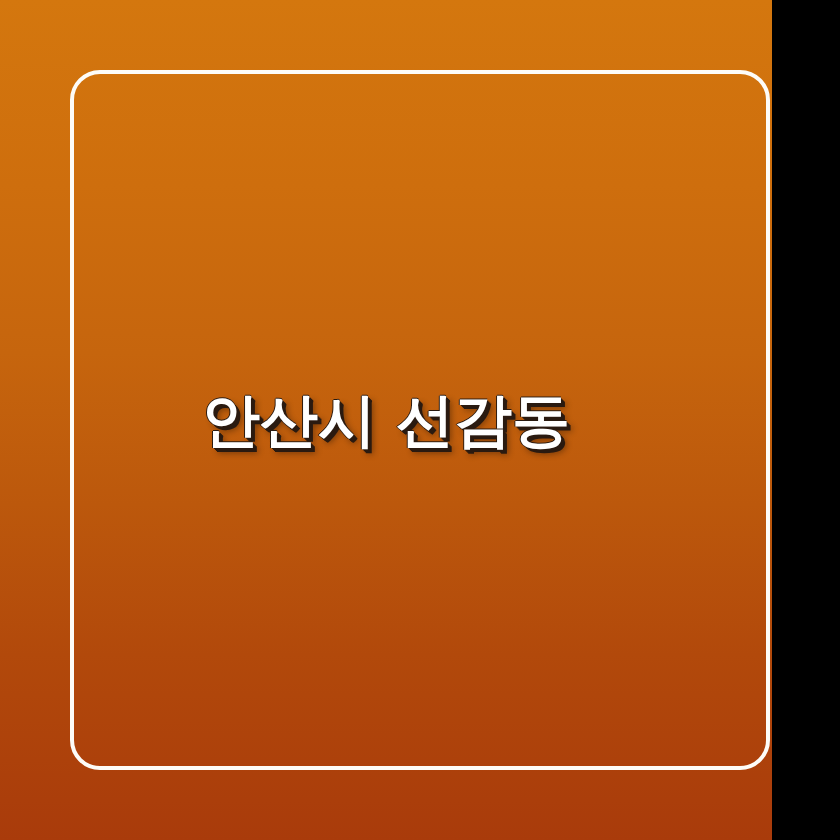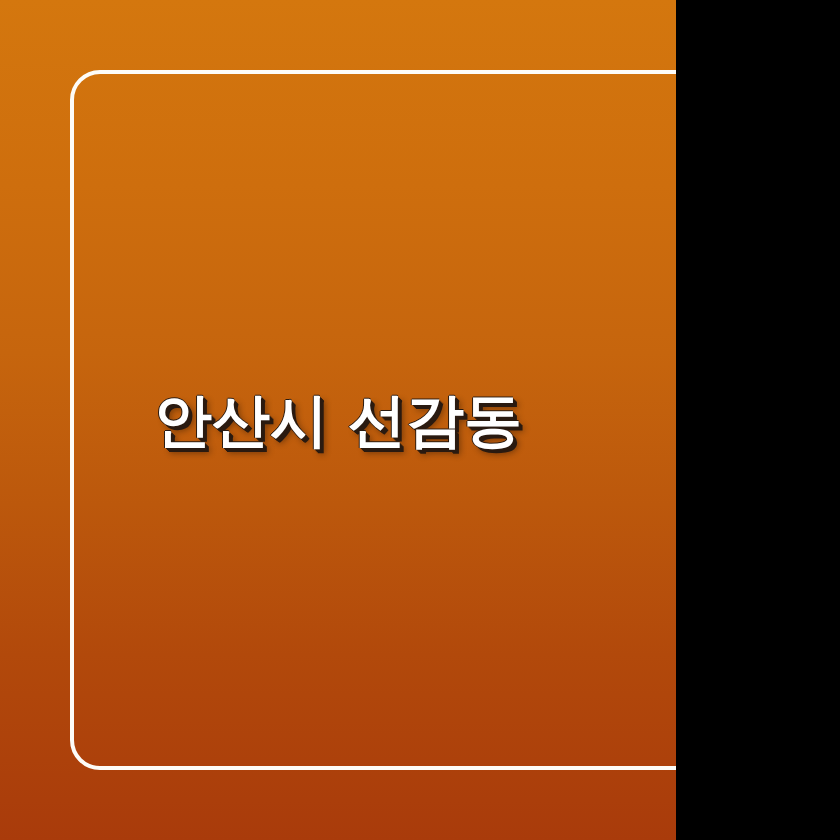--- a/index.html
+++ b/index.html
@@ -3,21 +3,21 @@
 <meta charset="utf-8">
 <style>
   html, body {
     margin: 0;
     padding: 0;
     background: #000;
   }
 
   #canvas {
     position: relative;
-    width: 676px;
+    width: 772px;
     height: 840px;
     overflow: hidden;
     
     background: linear-gradient(180deg,
                 #D4770E 0%,
                 #CE6E0D 22%,
                 #C6650D 42%,
                 #BC580C 60%,
                 #B2490B 78%,
                 #A93B0B 100%);

